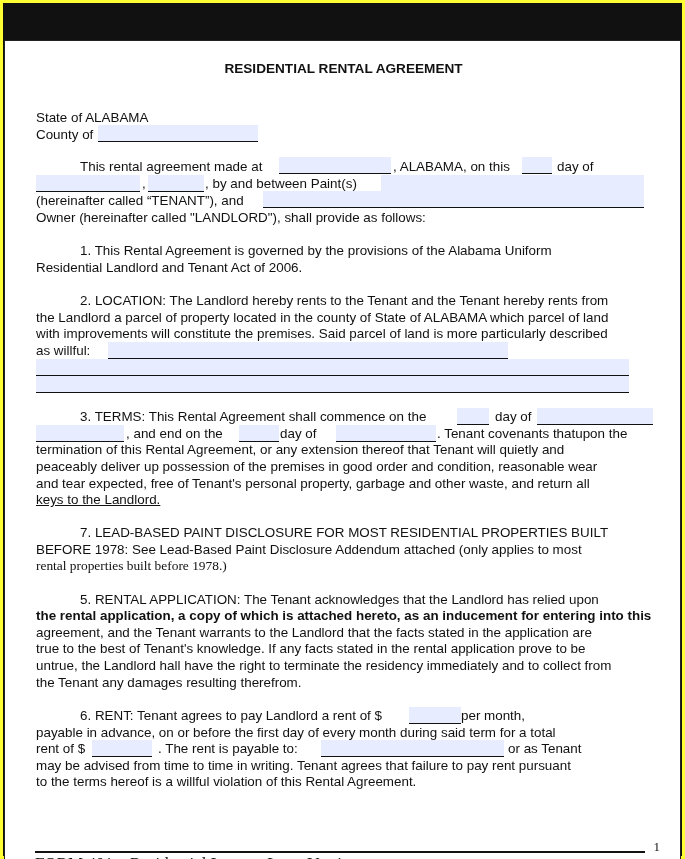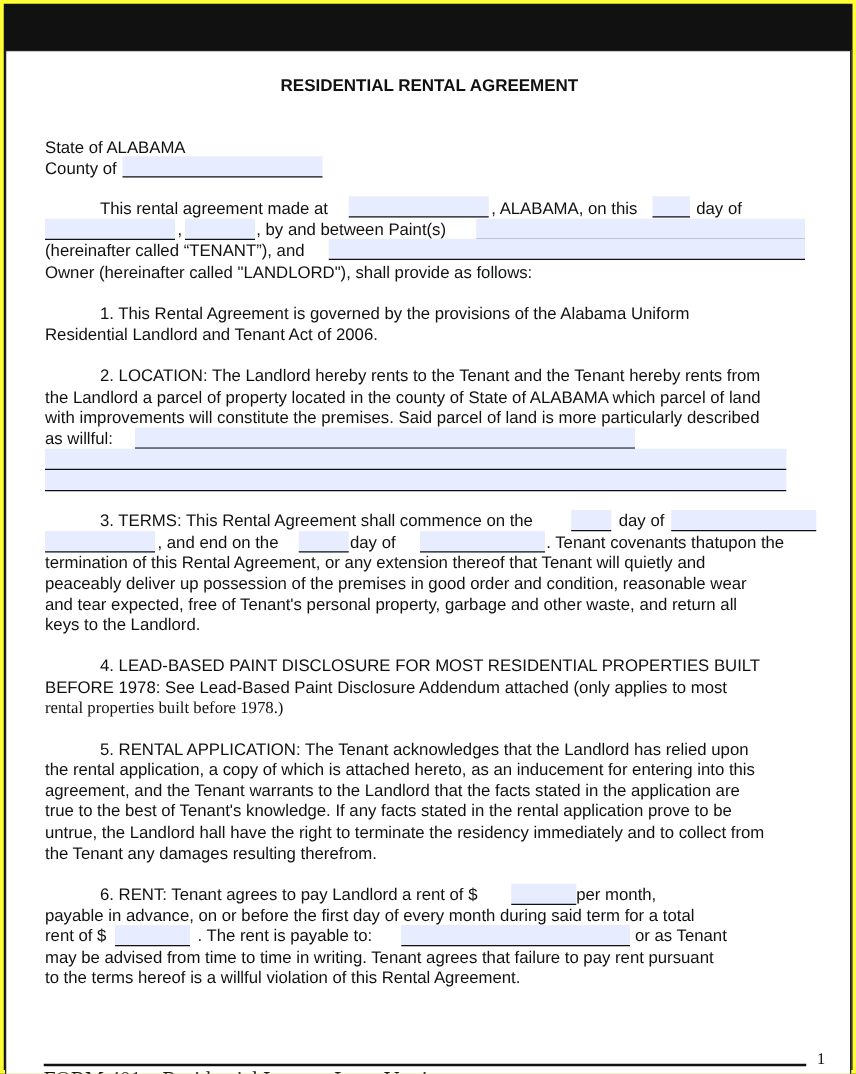--- a/index.html
+++ b/index.html
@@ -65,28 +65,28 @@
 
     <div class="field" style="left:31px;top:384px;width:88px;height:16px;"></div>
     <div class="abs" style="left:121px;top:385px;">, and end on the</div>
     <div class="field" style="left:234px;top:384px;width:40px;height:16px;"></div>
     <div class="abs" style="left:275px;top:385px;">day of</div>
     <div class="field" style="left:331px;top:384px;width:100px;height:16px;"></div>
     <div class="abs" style="left:432px;top:385px;">. Tenant covenants thatupon the</div>
     <div class="abs" style="left:31px;top:401px;">termination of this Rental Agreement, or any extension thereof that Tenant will quietly and</div>
     <div class="abs" style="left:31px;top:418px;text-align:center;">peaceably deliver up possession of the premises in good order and condition, reasonable wear</div>
     <div class="abs" style="left:31px;top:435px;">and tear expected, free of Tenant's personal property, garbage and other waste, and return all</div>
-    <div class="abs" style="left:31px;top:451px;">keys to the Landlord.</div>
+    <div class="abs" style="left:31px;top:451px;text-decoration:underline;">keys to the Landlord.</div>
 
-    <div class="abs" style="left:75px;top:484px;">4. LEAD-BASED PAINT DISCLOSURE FOR MOST RESIDENTIAL PROPERTIES BUILT</div>
+    <div class="abs" style="left:75px;top:484px;">7. LEAD-BASED PAINT DISCLOSURE FOR MOST RESIDENTIAL PROPERTIES BUILT</div>
     <div class="abs" style="left:31px;top:501px;">BEFORE 1978: See Lead-Based Paint Disclosure Addendum attached (only applies to most</div>
     <div class="abs" style="left:31px;top:517px;font-family:Liberation Serif, serif;">rental properties built before 1978.)</div>
 
     <div class="abs" style="left:75px;top:551px;">5. RENTAL APPLICATION: The Tenant acknowledges that the Landlord has relied upon</div>
-    <div class="abs" style="left:31px;top:567px;">the rental application, a copy of which is attached hereto, as an inducement for entering into this</div>
+    <div class="abs" style="left:31px;top:567px;font-weight:bold;">the rental application, a copy of which is attached hereto, as an inducement for entering into this</div>
     <div class="abs" style="left:31px;top:584px;">agreement, and the Tenant warrants to the Landlord that the facts stated in the application are</div>
     <div class="abs" style="left:31px;top:600px;">true to the best of Tenant's knowledge. If any facts stated in the rental application prove to be</div>
     <div class="abs" style="left:31px;top:617px;">untrue, the Landlord hall have the right to terminate the residency immediately and to collect from</div>
     <div class="abs" style="left:31px;top:634px;">the Tenant any damages resulting therefrom.</div>
 
     <div class="abs" style="left:75px;top:667px;">6. RENT: Tenant agrees to pay Landlord a rent of $</div>
     <div class="field" style="left:404px;top:666px;width:52px;height:16px;"></div>
     <div class="abs" style="left:456px;top:667px;">per month,</div>
     <div class="abs" style="left:31px;top:684px;">payable in advance, on or before the first day of every month during said term for a total</div>
     <div class="abs" style="left:31px;top:700px;">rent of $</div>

